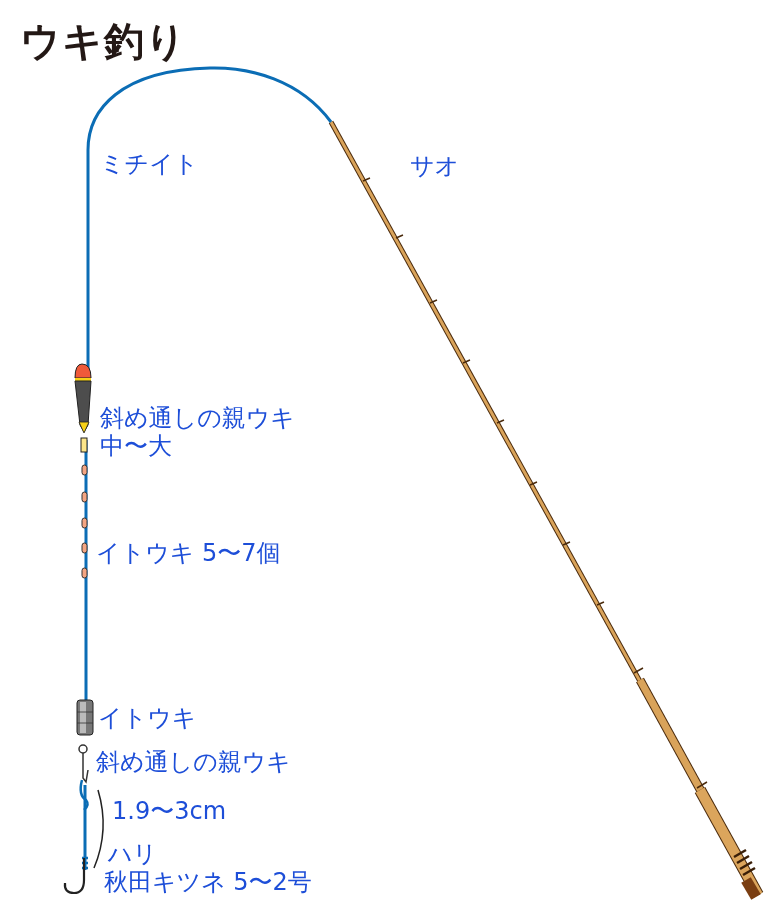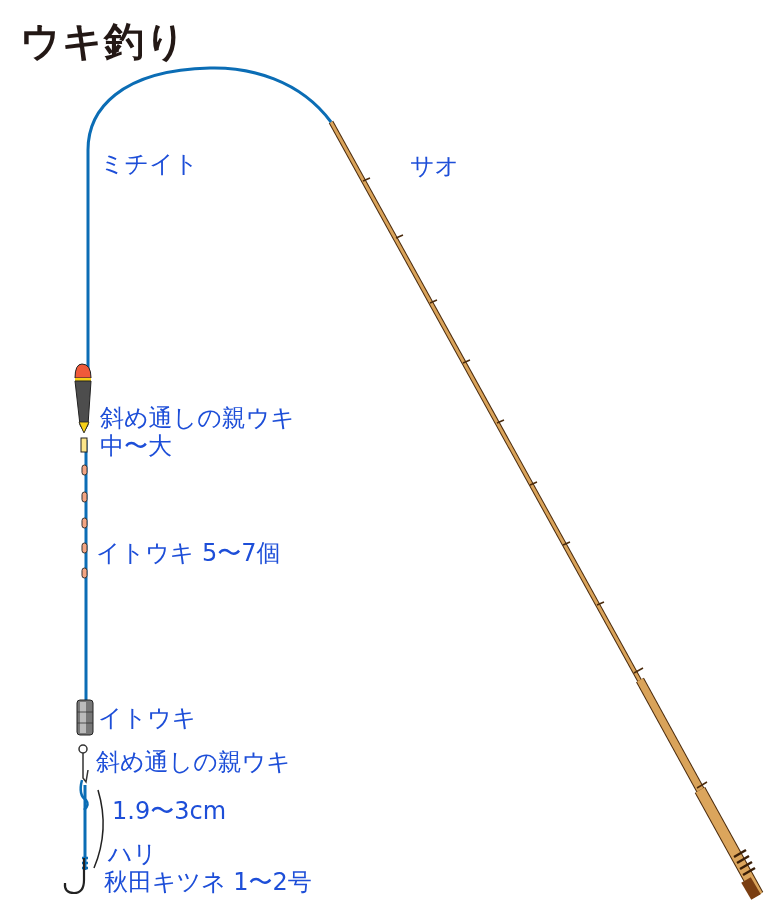--- a/index.html
+++ b/index.html
@@ -111,14 +111,14 @@
 <div class="label" style="left:96px; top:498px;margin-top:41px;">イトウキ 5〜7個</div>
 
 <div class="label" style="left:98px; top:704px;">イトウキ</div>
 
 <div class="label" style="left:96px; top:748px;">斜め通しの親ウキ</div>
 
 <div class="label" style="left:112px; top:797px;">1.9〜3cm</div>
 
 <div class="label" style="left:108px; top:840px;">
   <div>ハリ</div>
-  <div style="margin-left:-4px;">秋田キツネ 1〜2号</div>
+  <div style="margin-left:-4px;">秋田キツネ 5〜2号</div>
 </div>
 
 </body></html>

